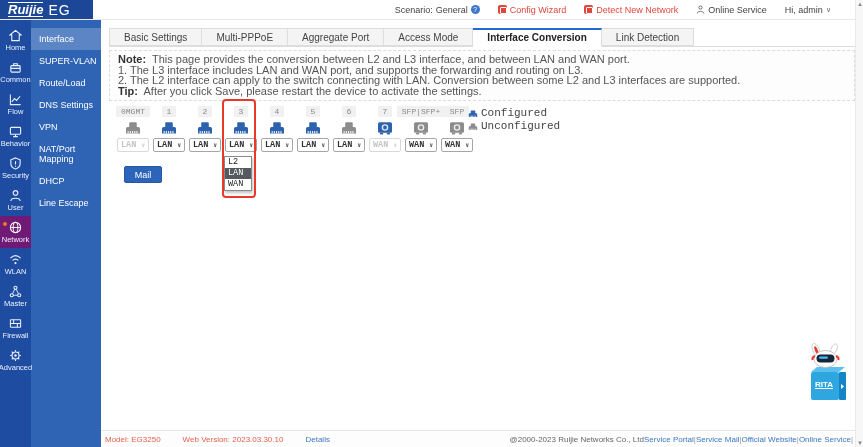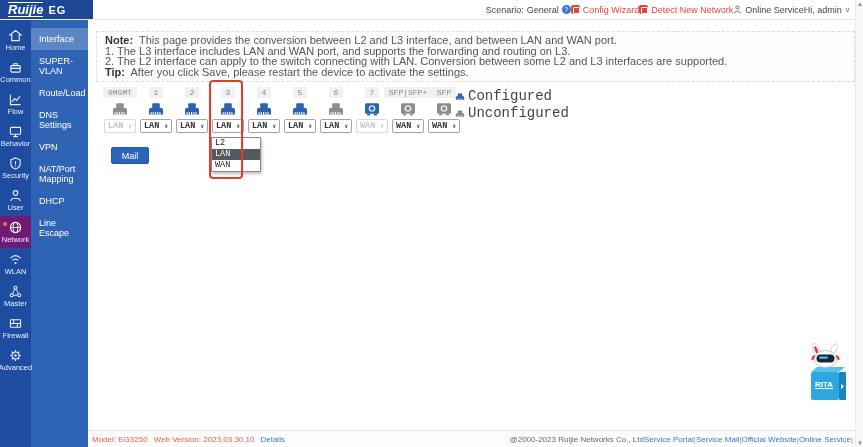--- a/index.html
+++ b/index.html
@@ -3,41 +3,41 @@
 <meta charset="utf-8">
 <style>
   * { margin:0; padding:0; box-sizing:border-box; }
   html,body { width:863px; height:447px; overflow:hidden; }
   body { font-family:"Liberation Sans", sans-serif; background:#fff; color:#333; position:relative; }
 
   
   .top-header { height:20px; display:flex; align-items:stretch; background:#fff; border-bottom:1px solid #e9e9e9; }
   .logo-box { width:93px; background:#1b4796; color:#fff; display:flex; align-items:center; padding-left:8px; gap:5px; }
   .logo-ruijie { font-style:italic; font-weight:bold; font-size:13px; letter-spacing:0; border-top:1.5px solid #fff; border-bottom:1.5px solid #fff; line-height:13px; }
-  .logo-eg { font-size:11px; font-weight:bold; letter-spacing:1px; }
-  .header-right { flex:1; display:flex; align-items:center; justify-content:flex-end; padding-right:13px; font-size:9px; color:#444; }
+  .logo-eg { font-size:14px; font-weight:normal; letter-spacing:1px; }
+  .header-right { flex:1; display:flex; align-items:center; justify-content:flex-end; gap:18px; padding-right:32px; font-size:9px; color:#444; }
   .header-item { display:flex; align-items:center; gap:3px; white-space:nowrap; }
   .red-text { color:#e2453c; }
   .q-icon { width:9px; height:9px; background:#3a77c9; color:#fff; border-radius:50%; font-size:7px; line-height:9px; text-align:center; display:inline-block; }
   .mini-red-icon { width:9px; height:9px; background:#e2453c; border-radius:2px; position:relative; display:inline-block; }
   .mini-red-icon:after { content:""; position:absolute; left:2px; top:2px; width:5px; height:5px; border:1px solid #fff; border-radius:1px; }
   .chevron { font-size:7px; color:#666; }
 
   
   .frame { display:flex; height:427px; }
 
   
   .sidebar { width:31px; background:#1e4ca0; display:flex; flex-direction:column; padding-top:4px; }
   .side-item { height:32px; display:flex; flex-direction:column; align-items:center; justify-content:center; gap:1px; color:#eaf0ff; font-size:7.5px; cursor:pointer; position:relative; }
   .side-item.active { background:#701a75; }
   .side-item .dot { position:absolute; left:3px; top:6px; width:4px; height:4px; border-radius:50%; background:#f07a24; }
   .side-item svg { width:13px; height:13px; }
 
   
-  .submenu { width:57px; background:#2f63b4; color:#fff; font-size:9px; padding-top:8px; }
+  .submenu { width:70px; background:#2f63b4; color:#fff; font-size:9px; padding-top:8px; }
   .sub-item { padding:6px 4px 6px 8px; line-height:10px; cursor:pointer; }
   .sub-item.active { background:#5c85c6; }
 
   
   .main-col { flex:1; display:flex; flex-direction:column; background:#fff; position:relative; }
   .content { flex:1; position:relative; padding:8px 8px 0 8px; }
 
   
   .tabbar { display:flex; border-bottom:1px solid #ddd; height:19px; }
   .tab { padding:0 14px; font-size:10px; color:#444; background:#f4f4f4; border:1px solid #ddd; border-left:none; line-height:17px; cursor:pointer; white-space:nowrap; }
@@ -52,38 +52,38 @@
   
   .ports-section { position:relative; margin-top:5px; padding-left:6px; display:flex;font-family:Liberation Mono, monospace; }
   .port-col { width:36px; display:flex; flex-direction:column; align-items:center; position:relative; }
   .port-label { font-size:8px; color:#8a8a8a; background:#f1f1f1; padding:1px 5px; white-space:nowrap; border-radius:1px; }
   .port-icon { margin-top:3px; height:15px; }
   .pseudo-select { margin-top:3px; width:32px; height:14px; border:1px solid #a6a6a6; border-radius:2px; background:#fff;
     display:flex; align-items:center; justify-content:space-between; padding:0 3px; font-size:8.5px; font-weight:bold; color:#333; cursor:pointer; }
   .pseudo-select .sel-chev { font-size:6px; color:#555; }
   .pseudo-select.disabled { color:#c4c4c4; border-color:#d8d8d8; cursor:default; }
   .pseudo-select.disabled .sel-chev { color:#d0d0d0; }
-  .dropdown-list { position:absolute; top:50px; left:1px; width:50px; background:#fff; border:1px solid #8a8a8a; box-shadow:1px 2px 3px rgba(0,0,0,.25); z-index:6; }
+  .dropdown-list { position:absolute; top:50px; left:1px; width:28px; background:#fff; border:1px solid #8a8a8a; box-shadow:1px 2px 3px rgba(0,0,0,.25); z-index:6; }
   .dd-item { font-size:8.5px; color:#222; padding:1px 3px; height:11px; line-height:9px; cursor:pointer; }
   .dd-item.selected { background:#555a60; color:#fff; }
 
   .annotation-box { position:absolute; left:113px; top:-7px; width:34px; height:99px; border:2px solid #e8392a; border-radius:4px; z-index:7; pointer-events:none; }
 
   .legend { position:absolute; left:358px; top:1px; display:flex; flex-direction:column; gap:1px; }
-  .legend-row { display:flex; align-items:center; gap:2px; font-size:14px; color:#444; }
+  .legend-row { display:flex; align-items:center; gap:2px; font-size:11px; color:#444; }
 
   .save-btn { margin:14px 0 0 15px; width:38px; height:17px; background:#2c64b9; color:#fff; font-size:9px; border:1px solid #2558a5; border-radius:2px; cursor:pointer; font-family:"Liberation Sans",sans-serif; }
 
   
   .mascot { position:absolute; right:14px; bottom:26px; width:46px; height:64px; cursor:pointer; }
   .mascot .rita-label { position:absolute; left:8px; top:40px; width:26px; text-align:center; color:#fff; font-size:8px; font-weight:bold;text-decoration:underline; }
 
   
   .footer { height:17px; border-top:1px solid #e6e6e6; background:#fdfdfd; display:flex; align-items:center; justify-content:space-between; padding:0 10px 0 4px; font-size:8px; white-space:nowrap; }
-  .footer .left { color:#e4604a; display:flex; gap:6px; }
+  .footer .left { color:#e4604a; display:flex; gap:22px; }
   .footer .left .link { color:#3a78c3; cursor:pointer; }
   .footer .right { color:#666; display:flex; align-items:center; }
   .footer .right .link { color:#3a78c3; cursor:pointer; }
   .footer .sep { color:#999; }
 
   
   .scrollbar { position:absolute; right:0; top:0; bottom:0; width:8px; background:#f7f7f7; border-left:1px solid #eaeaea; z-index:9; }
   .scroll-arrow { position:absolute; left:0; width:8px; height:8px; font-size:6px; color:#888; text-align:center; line-height:8px; cursor:pointer; }
   .scroll-arrow.up { top:0; }
   .scroll-arrow.down { bottom:0; }
@@ -235,20 +235,28 @@
     <div class="sub-item">DNS Settings</div>
     <div class="sub-item">VPN</div>
     <div class="sub-item">NAT/Port Mapping</div>
     <div class="sub-item">DHCP</div>
     <div class="sub-item">Line Escape</div>
   </div>
 
   <div class="main-col">
     <div class="content">
 
+      <div class="tabbar">
+        <div class="tab">Basic Settings</div>
+        <div class="tab">Multi-PPPoE</div>
+        <div class="tab">Aggregate Port</div>
+        <div class="tab">Access Mode</div>
+        <div class="tab active">Interface Conversion</div>
+        <div class="tab">Link Detection</div>
+      </div>
 
       <div class="note-box">
         <div><b>Note:</b>&nbsp; <span>This page provides the conversion between L2 and L3 interface, and between LAN and WAN port.</span></div>
         <div>1. The L3 interface includes LAN and WAN port, and supports the forwarding and routing on L3.</div>
         <div>2. The L2 interface can apply to the switch connecting with LAN. Conversion between some L2 and L3 interfaces are supported.</div>
         <div><b>Tip:</b>&nbsp; <span>After you click Save, please restart the device to activate the settings.</span></div>
       </div>
 
       <div class="ports-section">
 

